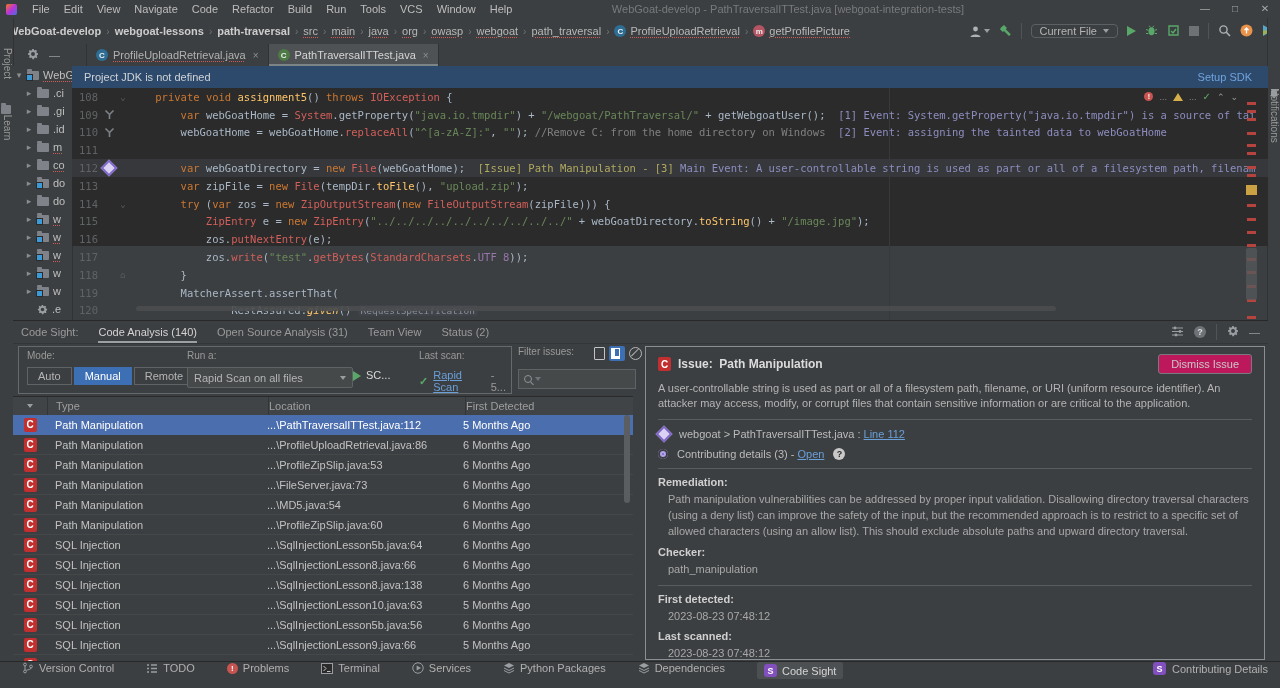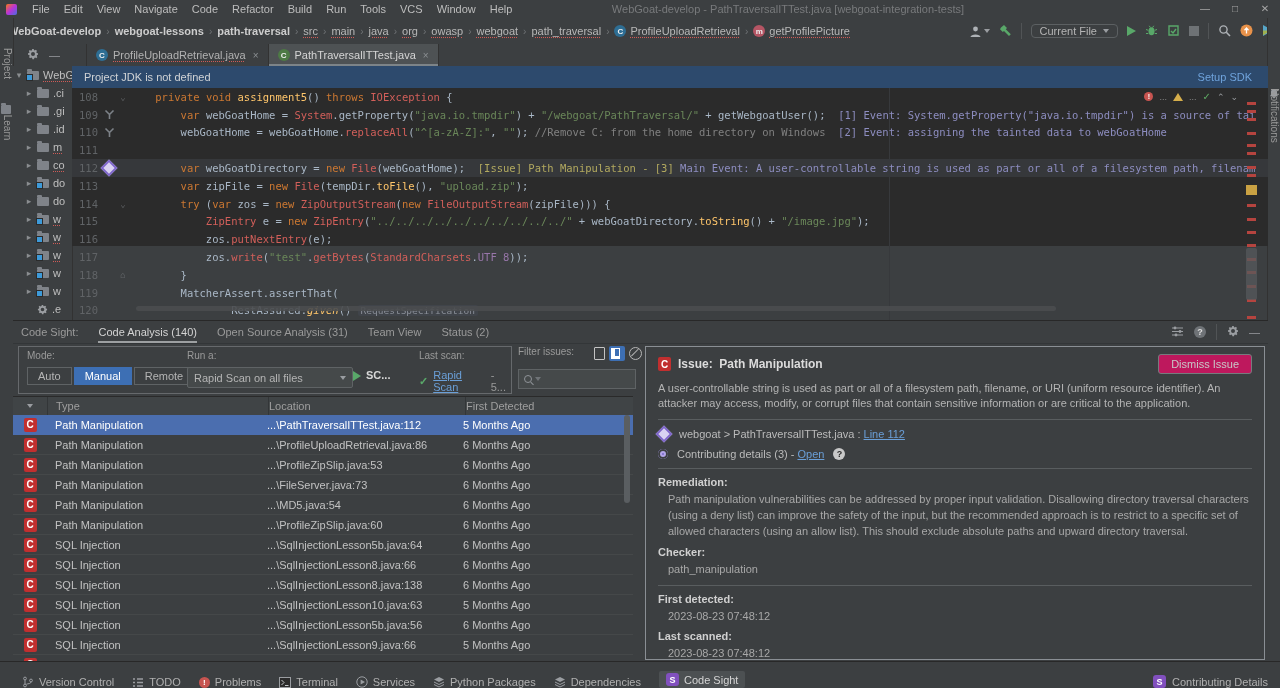--- a/index.html
+++ b/index.html
@@ -82,21 +82,21 @@
   .cstab.active{color:#d4d4d4;}
   .cstab.active::after{content:"";position:absolute;left:0;right:0;bottom:0;height:2px;background:#9da0a2;}
   .csicons{position:absolute;right:8px;top:0;height:22px;display:flex;align-items:center;gap:10px;color:#9a9da1;}
   .leftpane{position:absolute;left:0;top:23px;width:620px;bottom:0;}
   .ctrlbox{position:absolute;left:5px;top:2px;width:492px;height:46px;border:1px solid #66696c;}
   .slabel{position:absolute;font-size:10px;color:#9a9a9a;top:3px;}
   .modebtns{position:absolute;left:8px;top:20px;display:flex;gap:2px;}
   .mbtn{padding:2px 10px;border:1px solid #5f6365;color:#b5b5b5;font-size:11px;}
   .mbtn.sel{background:#3d6fb4;border-color:#3d6fb4;color:#fff;}
   .rundd{position:absolute;left:168px;top:20px;width:152px;height:19px;background:#45494a;border:1px solid #5f6365;border-radius:2px;display:flex;align-items:center;padding:0 6px;color:#b5b5b5;justify-content:space-between;}
-  .scanbtn{position:absolute;left:334px;top:22px;display:flex;align-items:flex-end;gap:5px;color:#d8d8d8;font-weight:bold;}
+  .scanbtn{position:absolute;left:334px;top:22px;display:flex;align-items:flex-end;gap:5px;color:#d8d8d8;font-weight:normal;}
   .lastscan{position:absolute;left:400px;top:22px;display:flex;align-items:center;gap:5px;}
   .link{color:#6a9fd8;text-decoration:underline;}
   .filterarea{position:absolute;left:505px;top:2px;right:2px;font-size:10px;color:#9a9a9a;}
   .fics{position:absolute;left:76px;top:0;display:flex;gap:4px;align-items:center;}
   .pageic{width:9px;height:11px;border:1px solid #c3c3c3;border-radius:1px;display:inline-block;}
   .pagesel{width:16px;height:15px;background:#3d6fb4;border-radius:2px;display:flex;align-items:center;justify-content:center;}
   .pagesel i{width:7px;height:9px;border:1px solid #fff;display:block;margin-left:-3px;background:#3d6fb4;box-shadow:3px -2px 0 -0px #fff inset;}
   .blockic{width:11px;height:11px;border:1.3px solid #b6b6b6;border-radius:50%;position:relative;display:inline-block;}
   .blockic::after{content:"";position:absolute;left:0;top:4px;width:10px;height:1.3px;background:#b6b6b6;transform:rotate(-45deg);}
   .searchbox{position:absolute;left:0;top:23px;width:106px;height:18px;background:#45494a;border:1px solid #5f6365;display:flex;align-items:center;gap:3px;padding:0 5px;}
@@ -119,21 +119,21 @@
   .ititle{font-weight:bold;font-size:12px;color:#dcdcdc;}
   .dismiss{margin-left:auto;background:#be185d;border:1px solid #777b7e;border-radius:3px;color:#c8c8c8;padding:3px 12px;font-size:11px;}
   .idesc{margin-top:7px;color:#b4b4b4;line-height:1.4;}
   .ihr{border:none;border-top:1px solid #595d5f;margin:7px 0;}
   .irow{display:flex;align-items:center;gap:9px;margin:8px 0;}
   .ring{width:10px;height:10px;border-radius:50%;background:#7a68c9;box-shadow:inset 0 0 0 2px #3c3f41, inset 0 0 0 4px #b2a4e8;}
   .qicon{width:12px;height:12px;border-radius:50%;background:#c9c9c9;color:#2b2b2b;font-size:9px;font-weight:bold;display:inline-flex;align-items:center;justify-content:center;}
   .blabel{font-weight:bold;color:#d0d0d0;margin-top:6px;}
   .bval{color:#a8a8a8;padding-left:10px;margin-top:4px;line-height:1.45;}
   
-  .statusbar{position:absolute;left:0;right:0;bottom:0;height:26px;background:#3c3f41;border-top:1px solid #282828;display:flex;align-items:flex-end;padding:0 12px 0 22px;gap:18px;color:#b0b0b0;}
+  .statusbar{position:absolute;left:0;right:0;bottom:0;height:26px;background:#3c3f41;border-top:1px solid #282828;display:flex;align-items:flex-start;padding:0 12px 0 22px;gap:32px;color:#b0b0b0;}
   .sitem{display:flex;align-items:center;gap:5px;}
   .sitem.active{background:#4c5052;padding:2px 7px;border-radius:2px;color:#d5d5d5;}
   .sright{margin-left:auto;display:flex;align-items:center;gap:6px;}
   .sbadge{width:13px;height:13px;border-radius:3px;background:#8150be;color:#fff;font-size:9px;font-weight:bold;display:inline-flex;align-items:center;justify-content:center;}
   .pdot{width:11px;height:11px;border-radius:50%;background:#c75450;color:#fff;font-size:8px;font-weight:bold;display:inline-flex;align-items:center;justify-content:center;}
   .ci{display:inline-flex;width:12px;height:12px;border-radius:50%;align-items:center;justify-content:center;font-size:8px;color:#eee;font-weight:bold;flex:0 0 12px;}
   .chk{color:#59a869;font-weight:bold;}
 </style>
 </head>
 <body>

